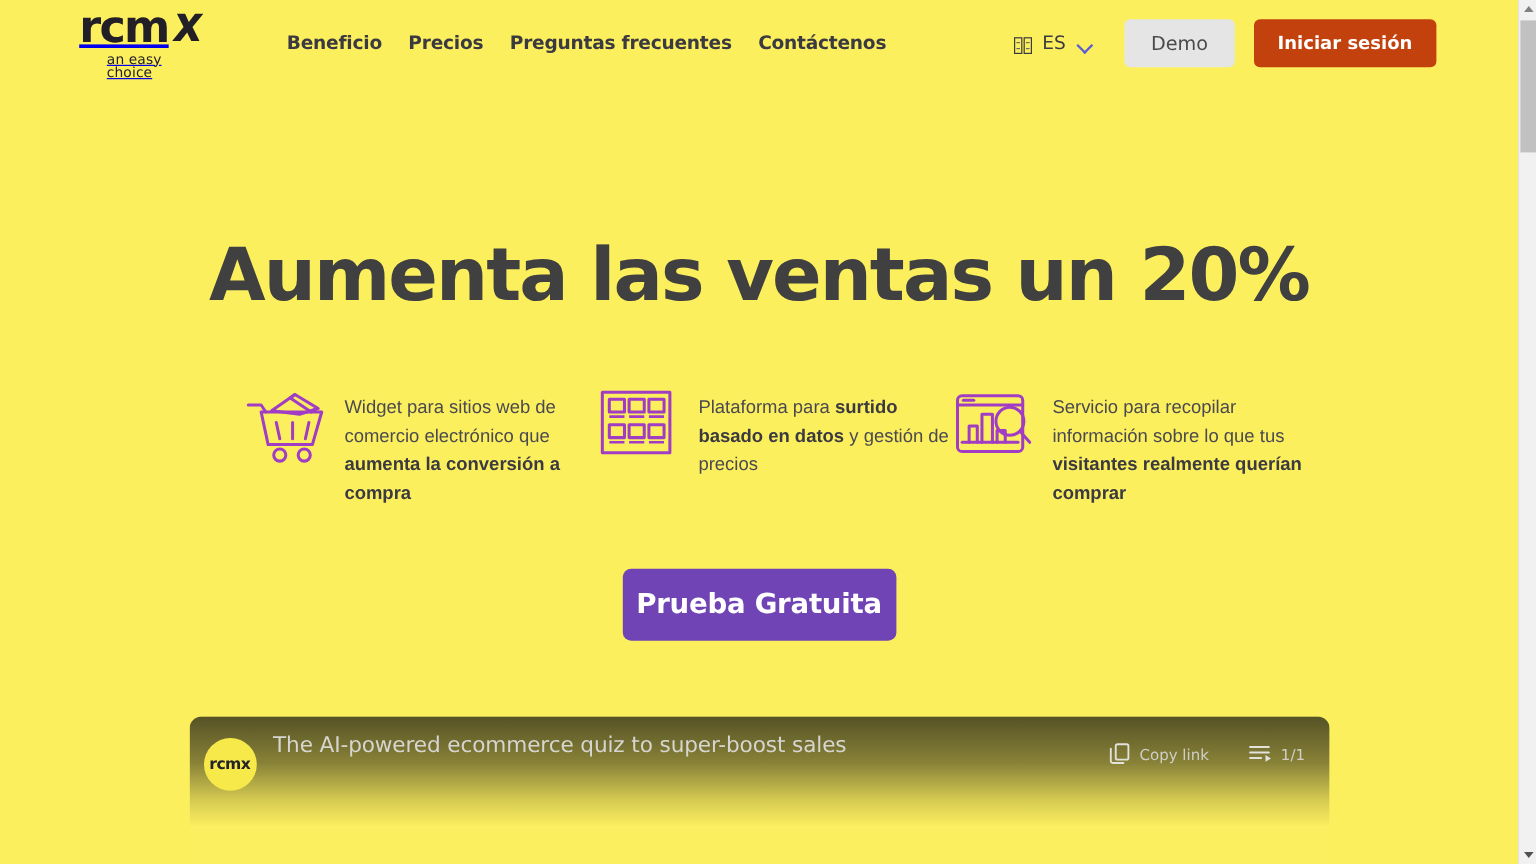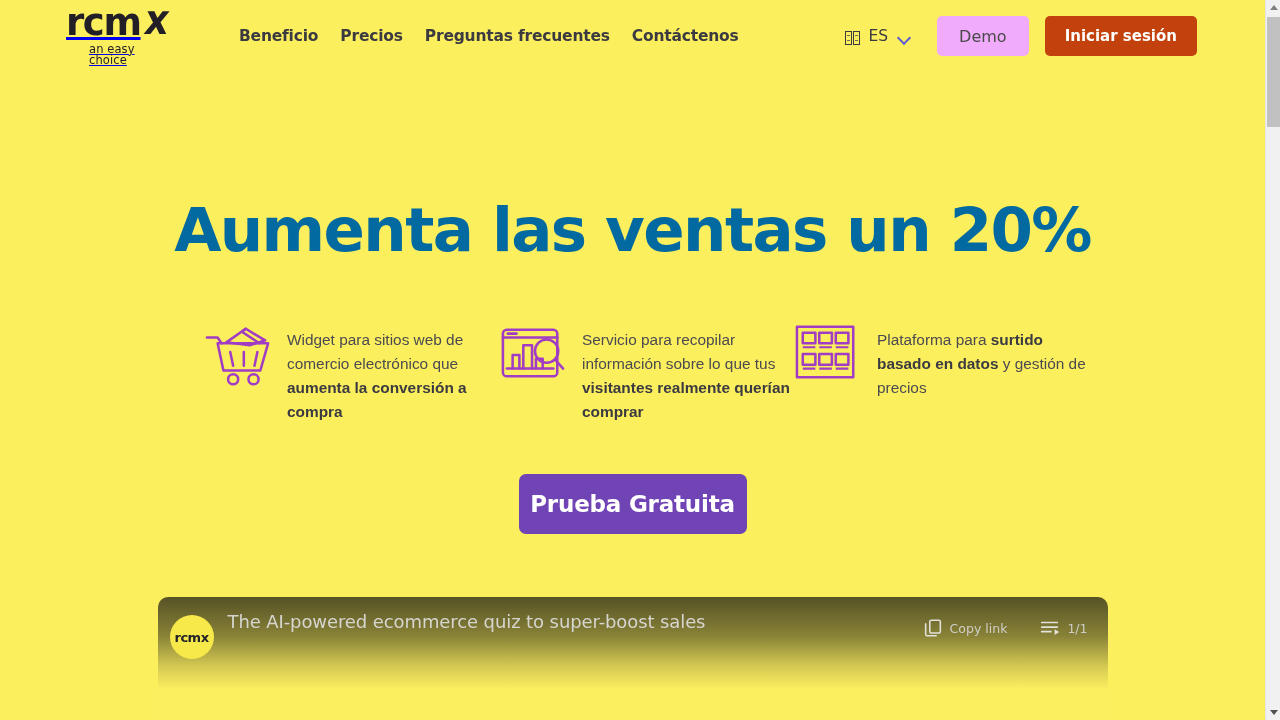--- a/index.html
+++ b/index.html
@@ -138,21 +138,21 @@
     content: "";
     position: absolute;
     left: 1px; top: 1px;
     width: 8px; height: 8px;
     border-right: 2.4px solid #5B5BD6;
     border-bottom: 2.4px solid #5B5BD6;
     transform: rotate(45deg);
   }
 
   .btn-demo {
-    background: #f0abfc;
+    background: #e5e5e5;
     border: none;
     border-radius: 5px;
     font-size: 16px;
     color: #4a4a4a;
     padding: 0 22px;
     height: 40px;
     cursor: pointer;
     font-family: "DejaVu Sans", sans-serif;
     margin-right: 16px;
   }
@@ -168,21 +168,21 @@
     cursor: pointer;
     font-family: "DejaVu Sans", sans-serif;
     white-space: nowrap;
   }
 
   
   .hero-title {
     text-align: center;
     font-size: 61px;
     font-weight: 700;
-    color: #0369a1;
+    color: #404040;
     letter-spacing: -1.6px;
     margin-top: 122px;
     font-family: "DejaVu Sans", sans-serif;
   }
 
   .features {
     display: flex;
     justify-content: center;
     margin-top: 56px;
     gap: 0;
@@ -378,20 +378,39 @@
           <path d="M15 23 h52 l-8 28 h-38 z"></path>
           <path d="M28 32 l3 14 M42 32 v14 M56 32 l-3 14"></path>
           <circle cx="31" cy="60" r="5.2"></circle>
           <circle cx="52" cy="60" r="5.2"></circle>
           <path d="M24 22 l20 -14 20 12 -16 5 z"></path>
           <path d="M44 8 l-4 3 18 12 4 -3"></path>
         </g>
       </svg>
       <div class="feature-text">
         <span>Widget para sitios web de comercio electrónico que </span><b>aumenta la conversión a compra</b>
+      </div>
+    </div>
+
+    <div class="feature">
+      <svg class="feature-icon" viewBox="0 0 72 68" fill="none">
+        <g stroke="#A13CC4" stroke-width="2.6" stroke-linejoin="round">
+          <rect x="4" y="6" width="58" height="52"></rect>
+          <rect x="10" y="12" width="13" height="11"></rect>
+          <rect x="27" y="12" width="13" height="11"></rect>
+          <rect x="44" y="12" width="13" height="11"></rect>
+          <path d="M10 27 h13 M27 27 h13 M44 27 h13" stroke-width="2.2"></path>
+          <rect x="10" y="34" width="13" height="11"></rect>
+          <rect x="27" y="34" width="13" height="11"></rect>
+          <rect x="44" y="34" width="13" height="11"></rect>
+          <path d="M10 49 h13 M27 49 h13 M44 49 h13" stroke-width="2.2"></path>
+        </g>
+      </svg>
+      <div class="feature-text">
+        <span>Plataforma para </span><b>surtido basado en datos</b><span> y gestión de precios</span>
       </div>
     </div>
 
     <div class="feature">
       <svg class="feature-icon" viewBox="0 0 72 68" fill="none">
         <g stroke="#A13CC4" stroke-width="2.6" stroke-linecap="round" stroke-linejoin="round">
           <rect x="5" y="9" width="56" height="48" rx="4"></rect>
           <path d="M5 17 h56"></path>
           <path d="M10 13 h9"></path>
           <path d="M9 49 h48"></path>
@@ -399,39 +418,20 @@
           <path d="M26 49 v-24 h9 v24"></path>
           <path d="M39 49 v-10 h7 v10"></path>
           <circle cx="50" cy="31" r="12"></circle>
           <path d="M59 40 l8 9"></path>
         </g>
       </svg>
       <div class="feature-text">
         <span>Servicio para recopilar información sobre lo que tus </span><b>visitantes realmente querían comprar</b>
       </div>
     </div>
-
-    <div class="feature">
-      <svg class="feature-icon" viewBox="0 0 72 68" fill="none">
-        <g stroke="#A13CC4" stroke-width="2.6" stroke-linejoin="round">
-          <rect x="4" y="6" width="58" height="52"></rect>
-          <rect x="10" y="12" width="13" height="11"></rect>
-          <rect x="27" y="12" width="13" height="11"></rect>
-          <rect x="44" y="12" width="13" height="11"></rect>
-          <path d="M10 27 h13 M27 27 h13 M44 27 h13" stroke-width="2.2"></path>
-          <rect x="10" y="34" width="13" height="11"></rect>
-          <rect x="27" y="34" width="13" height="11"></rect>
-          <rect x="44" y="34" width="13" height="11"></rect>
-          <path d="M10 49 h13 M27 49 h13 M44 49 h13" stroke-width="2.2"></path>
-        </g>
-      </svg>
-      <div class="feature-text">
-        <span>Plataforma para </span><b>surtido basado en datos</b><span> y gestión de precios</span>
-      </div>
-    </div>
   </div>
 
   <div class="cta-wrap">
     <button class="btn-cta">Prueba Gratuita</button>
   </div>
 
   <div class="video">
     <div class="video-shade"></div>
 
     <div class="video-topbar">

